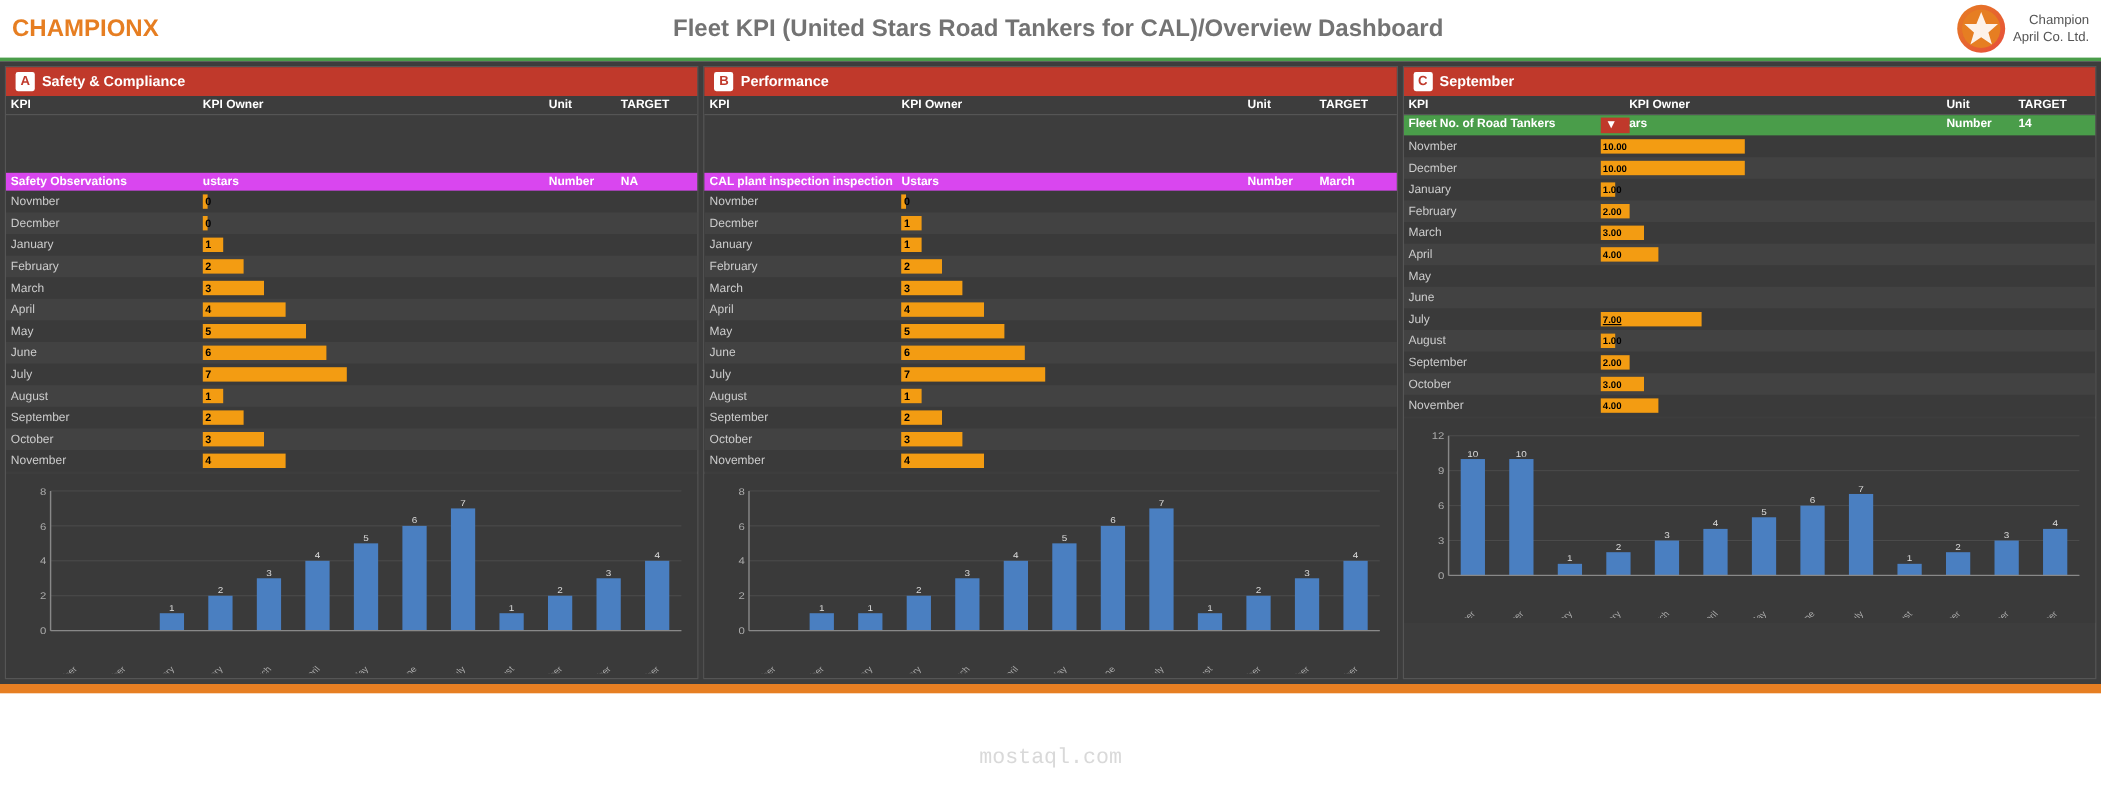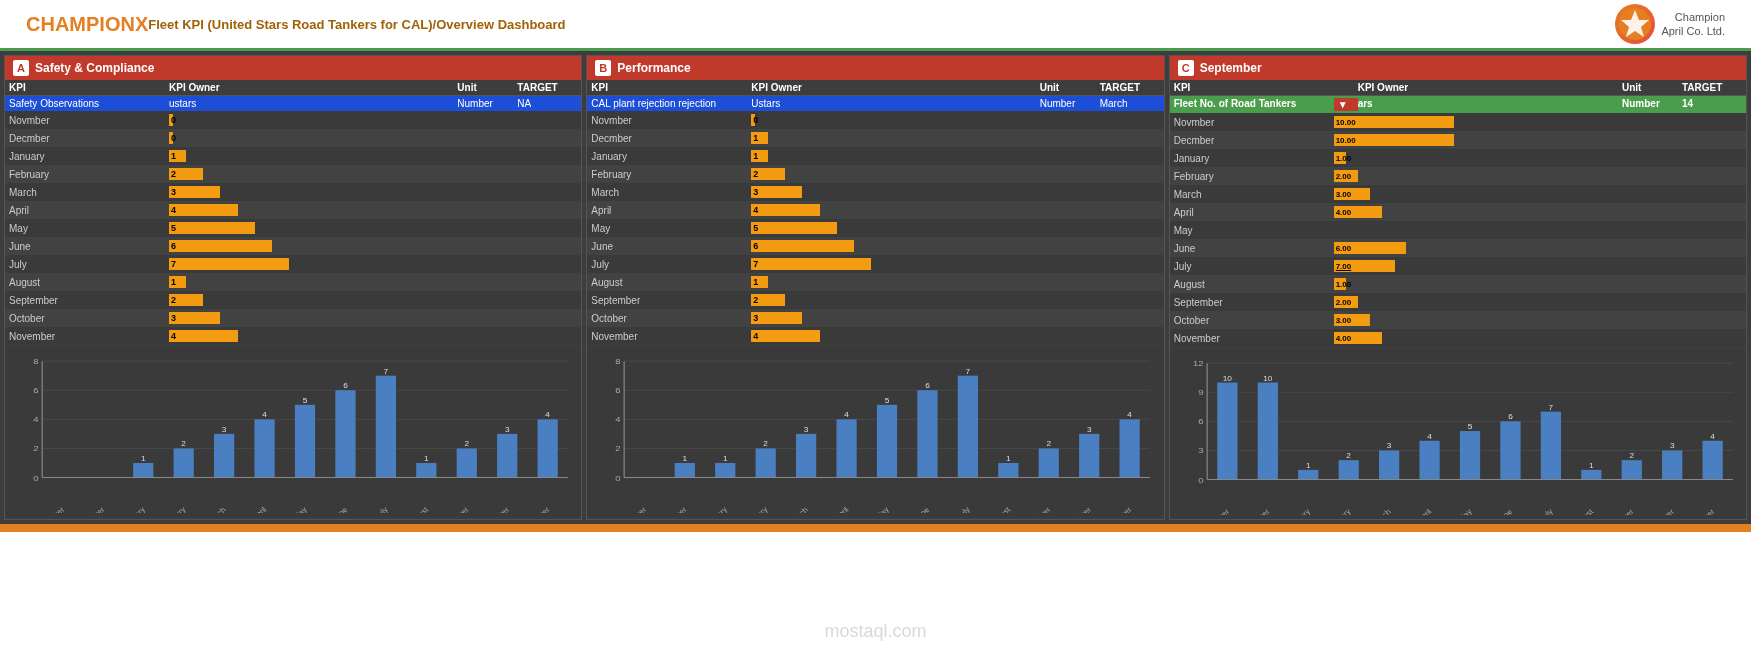--- a/index.html
+++ b/index.html
@@ -3,34 +3,34 @@
   <meta charset="utf-8">
   <style>
     * { box-sizing: border-box; margin: 0; padding: 0; }
     body { background: #fff; font-family: Arial, sans-serif; font-size: 11px; width: 1751px; }
 
     .top-bar {
       display: flex;
       align-items: center;
       justify-content: space-between;
       border-bottom: 3px solid #4a9d4a;
-      padding: 4px 26px;
+      padding: 4px 10px;
       background: #fff;
     }
     .top-bar .logo-text {
       font-size: 20px;
       font-weight: bold;
       color: #1a5276;
     }
     .top-bar .logo-text span { color: #e67e22; }
     .top-bar .page-title {
-      font-size: 13px;
-      font-weight: bold;
-      color: #a16207;
-      text-align: left;
+      font-size: 20px;
+      font-weight: bold;
+      color: #737373;
+      text-align: center;
       flex: 1;
     }
     .top-bar .brand-logo {
       display: flex;
       align-items: center;
       font-size: 11px;
       color: #555;
       text-align: right;
     }
     .brand-logo-icon {
@@ -81,25 +81,26 @@
       color: #fff;
       font-weight: bold;
       font-size: 10px;
       padding: 2px 4px;
       border-bottom: 1px solid #555;
     }
 
     .kpi-row-header {
       display: grid;
       grid-template-columns: 160px 1fr 60px 60px;
-      background: #1d4ed8;
+      background: #d946ef;
       color: #fff;
       font-size: 10px;
       padding: 2px 4px;
-      font-weight: normal;
+      font-weight: bold;
+      margin-top: 48px;
     }
 
     .data-rows {
       background: #3a3a3a;
     }
 
     .data-row {
       display: grid;
       grid-template-columns: 160px 1fr;
       padding: 1px 4px;
@@ -188,20 +189,21 @@
 
     .watermark {
       position: fixed;
       bottom: 20px;
       left: 50%;
       transform: translateX(-50%);
       color: rgba(180,180,180,0.5);
       font-size: 18px;
       pointer-events: none;
       z-index: 999;
+      font-family: Liberation Mono, monospace;
     }
   </style>
 </head>
 <body>
 
 <div class="top-bar">
   <div class="logo-text">
     <span>CHAMPION</span><span style="color:#e67e22;">X</span>
   </div>
   <div class="page-title">Fleet KPI (United Stars Road Tankers for CAL)/Overview Dashboard</div>
@@ -378,21 +380,21 @@
       <span class="section-letter">B</span>
       <span>Performance</span>
     </div>
     <div class="table-header">
       <span>KPI</span>
       <span>KPI Owner</span>
       <span>Unit</span>
       <span>TARGET</span>
     </div>
     <div class="kpi-row-header">
-      <span>CAL plant rejection rejection</span>
+      <span>CAL plant inspection inspection</span>
       <span>Ustars</span>
       <span>Number</span>
       <span>March</span>
     </div>
     <div class="data-rows" id="perf-rows">
         <div class="data-row">
       <span style="color:#ccc;">Novmber</span>
       <div class="bar-cell">
         <div class="bar" style="width:0px;">0</div>
       </div>
@@ -580,28 +582,25 @@
       <span style="color:#ccc;">April</span>
       <div class="bar-cell">
         <div class="bar" style="width:48px; font-size:8px;">4.00</div>
       </div>
     </div>
         <div class="ops-data-row">
       <span style="color:#ccc;">May</span>
     </div>
         <div class="ops-data-row">
       <span style="color:#ccc;">June</span>
-      <div class="bar-cell">
-        <div class="bar" style="width:72px; font-size:8px;">6.00</div>
-      </div>
     </div>
         <div class="ops-data-row">
       <span style="color:#ccc;">July</span>
       <div class="bar-cell">
-        <div class="bar" style="width:61px; font-size:8px;text-decoration:underline;">7.00</div>
+        <div class="bar" style="width:84px; font-size:8px;text-decoration:underline;">7.00</div>
       </div>
     </div>
         <div class="ops-data-row">
       <span style="color:#ccc;">August</span>
       <div class="bar-cell">
         <div class="bar" style="width:12px; font-size:8px;">1.00</div>
       </div>
     </div>
         <div class="ops-data-row">
       <span style="color:#ccc;">September</span>

